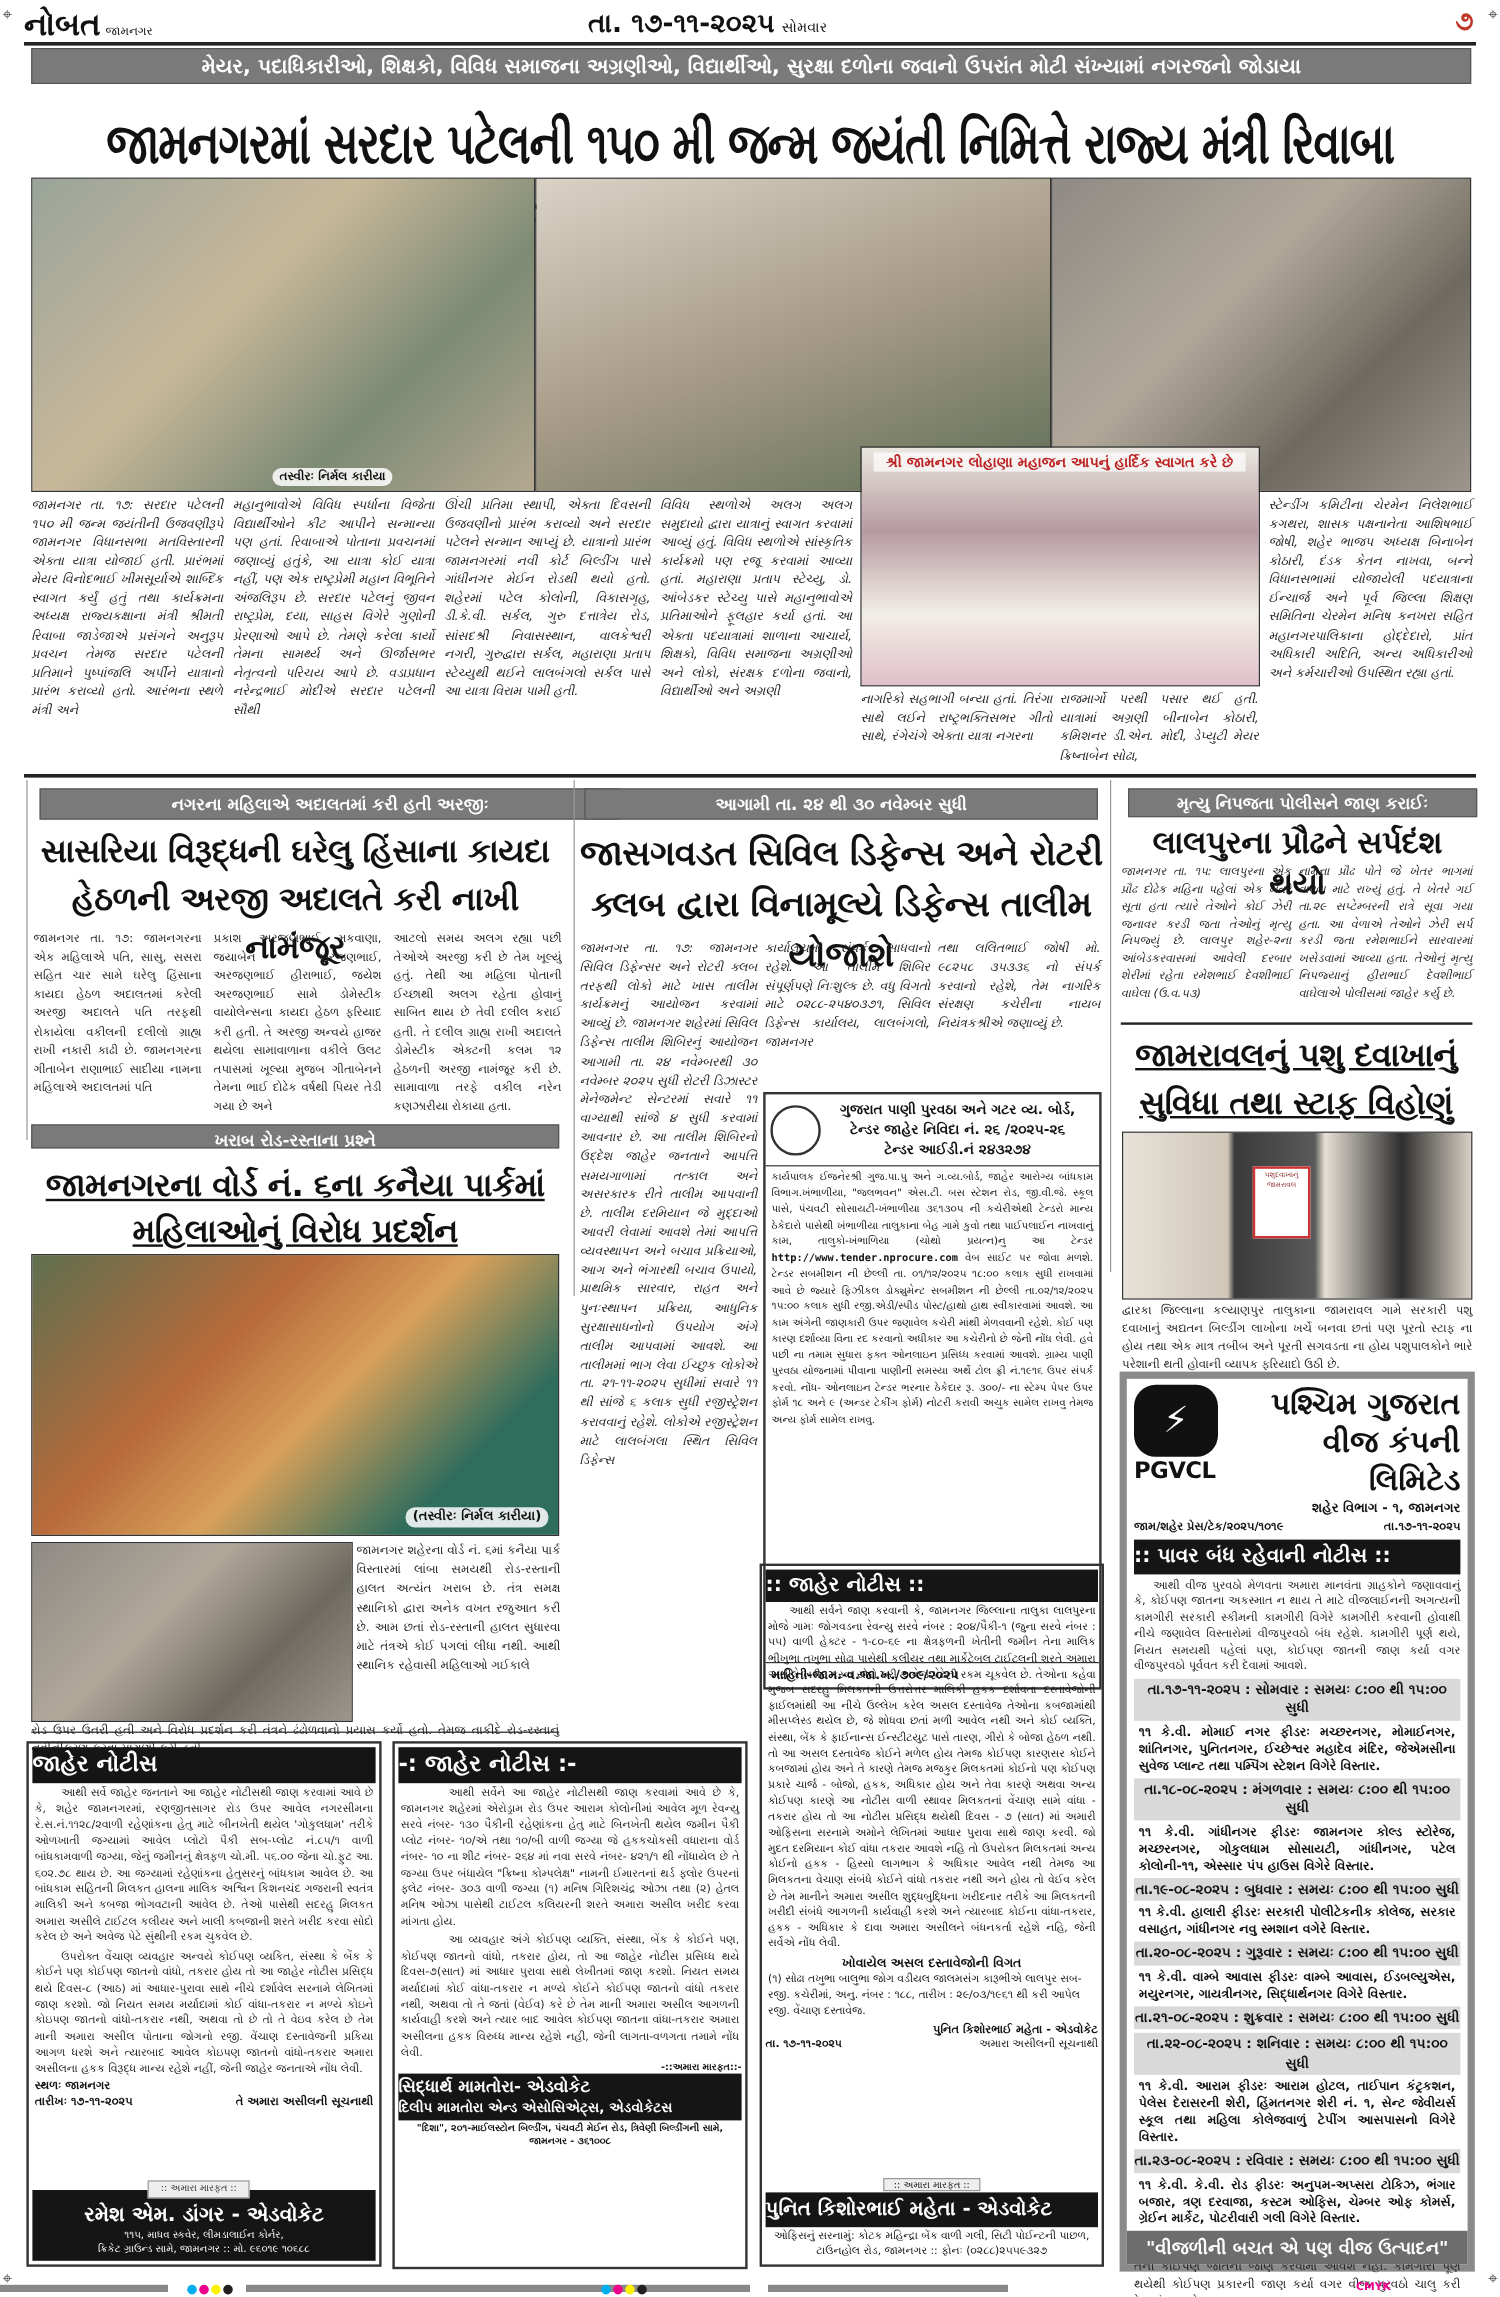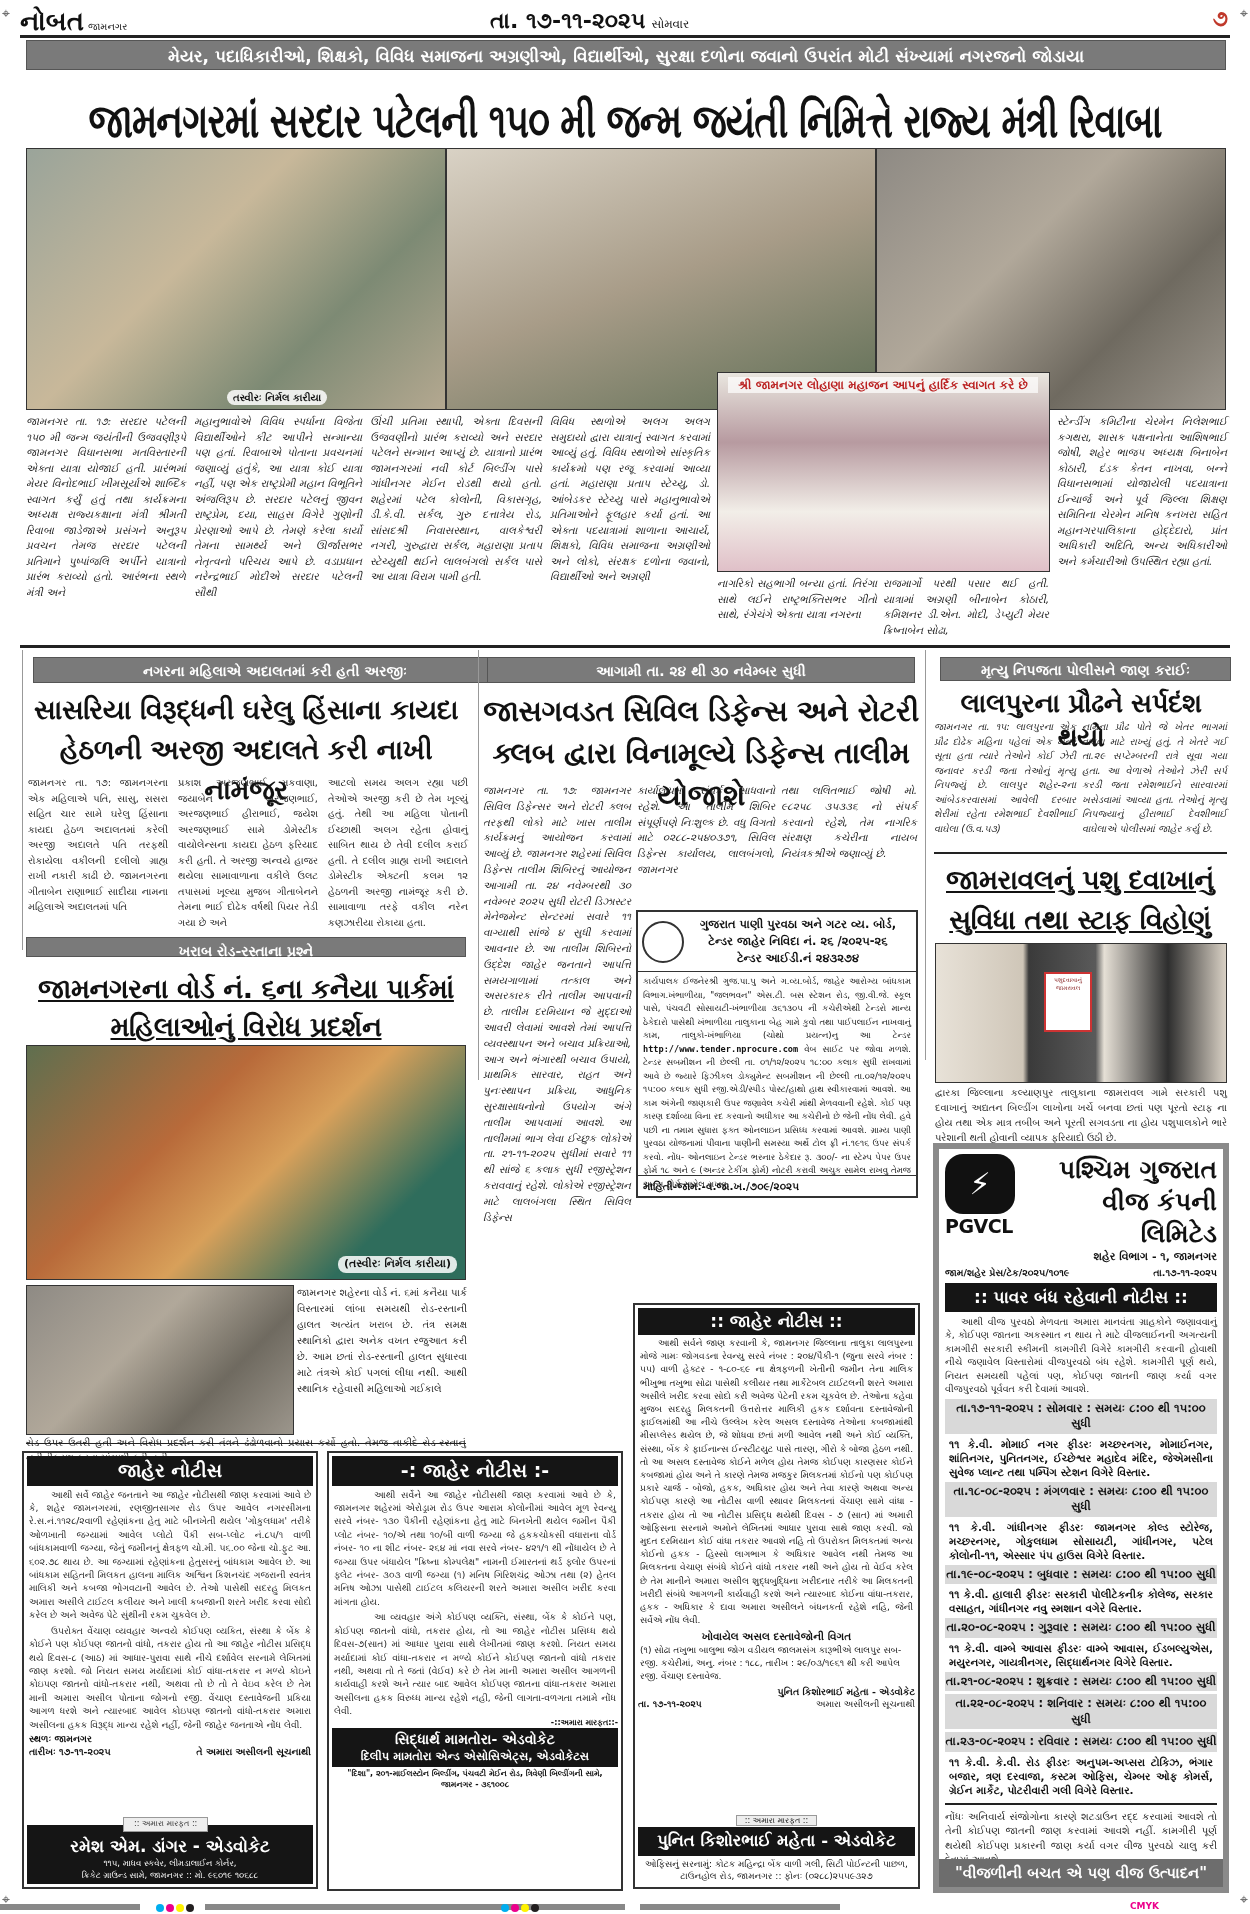--- a/index.html
+++ b/index.html
@@ -22,21 +22,21 @@
 .photo5{background:linear-gradient(135deg,#8e8a84,#b1a89a 40%,#6f6a60 70%,#9c968c)}
 .photo6{background:linear-gradient(90deg,#e8e2d8 0%,#cfc6b8 30%,#3a3a3a 32%,#5a5a5a 55%,#e6e0d6 58%,#2e2e2e 80%,#d8d0c4)}
 .caption{background:rgba(255,255,255,.85);font-weight:bold;font-size:10px;padding:1px 6px;border-radius:8px}
 .col{font-size:10.5px;line-height:15.5px;text-align:justify;font-style:italic;color:#222}
 .colb{font-size:10.5px;line-height:15.5px;text-align:justify;color:#222}
 .rule{background:#222;height:3px}
 .hrule{background:#222;height:2px}
 .vrule{background:#999;width:1px}
 .h2{font-weight:900;text-align:center;letter-spacing:-.5px;color:#111}
 .boxed{border:2px solid #555}
-.blackbar{background:#151515;color:#fff;text-align:center;font-weight:bold}
+.blackbar{background:#151515;color:#fff;font-weight:bold}
 .notice{font-size:10px;line-height:14.4px;text-align:justify;font-weight:normal;color:#222}
 .schedbar{background:#d9d9d9;font-weight:bold;text-align:center;font-size:11.5px;padding:2px 0;margin:3px 0}
 .schedtxt{font-size:10.5px;line-height:14px;font-weight:bold;text-align:justify;padding:0 4px}
 .cmyk{background:#888;height:6px}
 .dots span{display:inline-block;width:8px;height:8px;border-radius:50%;margin:0 1px}
 .pgvcl-logo{width:70px;height:60px;background:#111;border-radius:18px;color:#fff;font-size:30px;text-align:center;line-height:60px;font-weight:bold}
 </style>
 </head>
 <body>
 
@@ -84,21 +84,21 @@
 <div class="abs colb" style="left:297px;top:1285px;width:170px;font-size:10px;line-height:16px">જામનગર શહેરના વોર્ડ નં. ૬માં કનૈયા પાર્ક વિસ્તારમાં લાંબા સમયથી રોડ-રસ્તાની હાલત અત્યંત ખરાબ છે. તંત્ર સમક્ષ સ્થાનિકો દ્વારા અનેક વખત રજુઆત કરી છે. આમ છતાં રોડ-રસ્તાની હાલત સુધારવા માટે તંત્રએ કોઈ પગલાં લીધા નથી. આથી સ્થાનિક રહેવાસી મહિલાઓ ગઈકાલે</div>
 <div class="abs colb" style="left:26px;top:1405px;width:440px;font-size:10px;line-height:15px;padding-top:30px">રોડ ઉપર ઉતરી હતી અને વિરોધ પ્રદર્શન કરી તંત્રને ઢંઢોળવાનો પ્રયાસ કર્યો હતો. તેમજ તાકીદે રોડ-રસ્તાનું નવીનીકરણ કરવા માંગણી કરી હતી.</div>
 
 <div class="abs vrule" style="left:478px;top:650px;height:430px"></div>
 <div class="abs kicker" style="left:487px;top:657px;width:428px;height:26px;font-size:14px;line-height:26px">આગામી તા. ૨૪ થી ૩૦ નવેમ્બર સુધી</div>
 <div class="abs h2" style="left:483px;top:690px;width:436px;font-size:29px;line-height:42px">જાસગવડત સિવિલ ડિફેન્સ અને રોટરી ક્લબ દ્વારા વિનામૂલ્યે ડિફેન્સ તાલીમ યોજાશે</div>
 <div class="abs col" style="left:483px;top:783px;width:148px;font-size:10.3px;line-height:15.8px">જામનગર તા. ૧૭: જામનગર સિવિલ ડિફેન્સર અને રોટરી ક્લબ તરફથી લોકો માટે ખાસ તાલીમ કાર્યક્રમનું આયોજન કરવામાં આવ્યું છે. જામનગર શહેરમાં સિવિલ ડિફેન્સ તાલીમ શિબિરનું આયોજન આગામી તા. ૨૪ નવેમ્બરથી ૩૦ નવેમ્બર ૨૦૨૫ સુધી રોટરી ડિઝાસ્ટર મેનેજમેન્ટ સેન્ટરમાં સવારે ૧૧ વાગ્યાથી સાંજે ૪ સુધી કરવામાં આવનાર છે. આ તાલીમ શિબિરનો ઉદ્દેશ જાહેર જનતાને આપત્તિ સમયગાળામાં તત્કાલ અને અસરકારક રીતે તાલીમ આપવાની છે. તાલીમ દરમિયાન જે મુદ્દાઓ આવરી લેવામાં આવશે તેમાં આપત્તિ વ્યવસ્થાપન અને બચાવ પ્રક્રિયાઓ, આગ અને ભંગારથી બચાવ ઉપાયો, પ્રાથમિક સારવાર, રાહત અને પુનઃસ્થાપન પ્રક્રિયા, આધુનિક સુરક્ષાસાધનોનો ઉપયોગ અંગે તાલીમ આપવામાં આવશે. આ તાલીમમાં ભાગ લેવા ઈચ્છુક લોકોએ તા. ૨૧-૧૧-૨૦૨૫ સુધીમાં સવારે ૧૧ થી સાંજે ૬ કલાક સુધી રજીસ્ટ્રેશન કરાવવાનું રહેશે. લોકોએ રજીસ્ટ્રેશન માટે લાલબંગલા સ્થિત સિવિલ ડિફેન્સ</div>
 <div class="abs col" style="left:637px;top:783px;width:138px;font-size:10.3px;line-height:15.8px">કાર્યાલયમાં સંપર્ક સાધવાનો રહેશે. આ તાલીમ શિબિર સંપૂર્ણપણે નિઃશુલ્ક છે. વધુ વિગતો માટે ૦૨૮૮-૨૫૪૦૩૭૧, સિવિલ ડિફેન્સ કાર્યાલય, લાલબંગલો, જામનગર</div>
 <div class="abs col" style="left:781px;top:783px;width:136px;font-size:10.3px;line-height:15.8px">તથા લલિતભાઈ જોષી મો. ૯૮૨૫૮ ૩૫૩૩૬ નો સંપર્ક કરવાનો રહેશે, તેમ નાગરિક સંરક્ષણ કચેરીના નાયબ નિયંત્રકશ્રીએ જણાવ્યું છે.</div>
 
-<div class="abs boxed" style="left:636px;top:910px;width:282px;height:288px;border-color:#333">
+<div class="abs boxed" style="left:636px;top:910px;width:282px;height:498px;border-color:#333">
   <div style="display:flex;align-items:center;border-bottom:1px solid #333;padding:4px">
     <div style="width:42px;height:42px;border:2px solid #333;border-radius:50%;flex:none"></div>
     <div style="flex:1;text-align:center;font-weight:bold;font-size:11.5px;line-height:17px">
       <div>ગુજરાત પાણી પુરવઠા અને ગટર વ્ય. બોર્ડ,</div>
       <div>ટેન્ડર જાહેર નિવિદા નં. ૨૬ /૨૦૨૫-૨૬</div>
       <div>ટેન્ડર આઈડી.નં ૨૪૩૨૭૪</div>
     </div>
   </div>
   <div style="padding:3px 5px;font-size:8.6px;line-height:13.5px;text-align:justify">
     <span>કાર્યપાલક ઈજનેરશ્રી ગુજ.પા.પુ અને ગ.વ્ય.બોર્ડ, જાહેર આરોગ્ય બાંધકામ વિભાગ.ખંભાળીયા, "જલભવન" એસ.ટી. બસ સ્ટેશન રોડ, જી.વી.જે. સ્કૂલ પાસે, પંચવટી સોસાયટી-ખંભાળીયા ૩૬૧૩૦૫ ની કચેરીએથી ટેન્ડરો માન્ય ઠેકેદારો પાસેથી ખંભાળીયા તાલુકાના બેહ ગામે કુવો તથા પાઈપલાઈન નાખવાનું કામ, તાલુકો-ખંભાળિયા (ચોથો પ્રયત્ન)નુ આ ટેન્ડર</span>
@@ -144,20 +144,21 @@
         <div class="schedbar">તા.૧૭-૧૧-૨૦૨૫ : સોમવાર : સમયઃ ૮:૦૦ થી ૧૫:૦૦ સુધી</div>
         <div class="schedtxt">૧૧ કે.વી. મોમાઈ નગર ફીડરઃ મચ્છરનગર, મોમાઈનગર, શાંતિનગર, પુનિતનગર, ઈચ્છેશ્વર મહાદેવ મંદિર, જેએમસીના સુવેજ પ્લાન્ટ તથા પમ્પિંગ સ્ટેશન વિગેરે વિસ્તાર.</div>
         <div class="schedbar">તા.૧૮-૦૮-૨૦૨૫ : મંગળવાર : સમયઃ ૮:૦૦ થી ૧૫:૦૦ સુધી</div>
         <div class="schedtxt">૧૧ કે.વી. ગાંધીનગર ફીડરઃ જામનગર કોલ્ડ સ્ટોરેજ, મચ્છરનગર, ગોકુલધામ સોસાયટી, ગાંધીનગર, પટેલ કોલોની-૧૧, એસ્સાર પંપ હાઉસ વિગેરે વિસ્તાર.</div>
         <div class="schedbar">તા.૧૯-૦૮-૨૦૨૫ : બુધવાર : સમયઃ ૮:૦૦ થી ૧૫:૦૦ સુધી</div>
         <div class="schedtxt">૧૧ કે.વી. હાલારી ફીડરઃ સરકારી પોલીટેકનીક કોલેજ, સરકાર વસાહત, ગાંધીનગર નવુ સ્મશાન વગેરે વિસ્તાર.</div>
         <div class="schedbar">તા.૨૦-૦૮-૨૦૨૫ : ગુરૂવાર : સમયઃ ૮:૦૦ થી ૧૫:૦૦ સુધી</div>
         <div class="schedtxt">૧૧ કે.વી. વામ્બે આવાસ ફીડરઃ વામ્બે આવાસ, ઈડબલ્યુએસ, મયુરનગર, ગાયત્રીનગર, સિદ્ધાર્થનગર વિગેરે વિસ્તાર.</div>
         <div class="schedbar">તા.૨૧-૦૮-૨૦૨૫ : શુક્રવાર : સમયઃ ૮:૦૦ થી ૧૫:૦૦ સુધી</div>
         <div class="schedbar">તા.૨૨-૦૮-૨૦૨૫ : શનિવાર : સમયઃ ૮:૦૦ થી ૧૫:૦૦ સુધી</div>
+        <div class="schedtxt">૧૧ કે.વી. આરામ ફીડરઃ આરામ હોટલ, તાઈપાન કંટ્રકશન, પેલેસ દેરાસરની શેરી, હિંમતનગર શેરી નં. ૧, સેન્ટ જેવીયર્સ સ્કૂલ તથા મહિલા કોલેજવાળું ટેપીંગ આસપાસનો વિગેરે વિસ્તાર.</div>
         <div class="schedbar">તા.૨૩-૦૮-૨૦૨૫ : રવિવાર : સમયઃ ૮:૦૦ થી ૧૫:૦૦ સુધી</div>
         <div class="schedtxt">૧૧ કે.વી. કે.વી. રોડ ફીડરઃ અનુપમ-અપ્સરા ટોકિઝ, ભંગાર બજાર, ત્રણ દરવાજા, કસ્ટમ ઓફિસ, ચેમ્બર ઓફ કોમર્સ, ગ્રેઈન માર્કેટ, પોટરીવારી ગલી વિગેરે વિસ્તાર.</div>
       </div>
     <div style="border-top:2px solid #222;margin-top:6px;padding-top:5px" class="notice">નોંધઃ અનિવાર્ય સંજોગોના કારણે શટડાઉન રદ્દ કરવામાં આવશે તો તેની કોઈપણ જાતની જાણ કરવામાં આવશે નહીં. કામગીરી પૂર્ણ થયેથી કોઈપણ પ્રકારની જાણ કર્યા વગર વીજ પુરવઠો ચાલુ કરી દેવામાં આવશે.</div>
 
     <div class="abs" style="left:0;right:0;bottom:0;background:#6d6d6d;color:#fff;font-weight:bold;text-align:center;font-size:15px;padding:4px 0">"વીજળીની બચત એ પણ વીજ ઉત્પાદન"</div>
   </div>
 </div>
 
 <div class="abs hrule" style="left:26px;top:1443px;width:440px;height:1px"></div>

